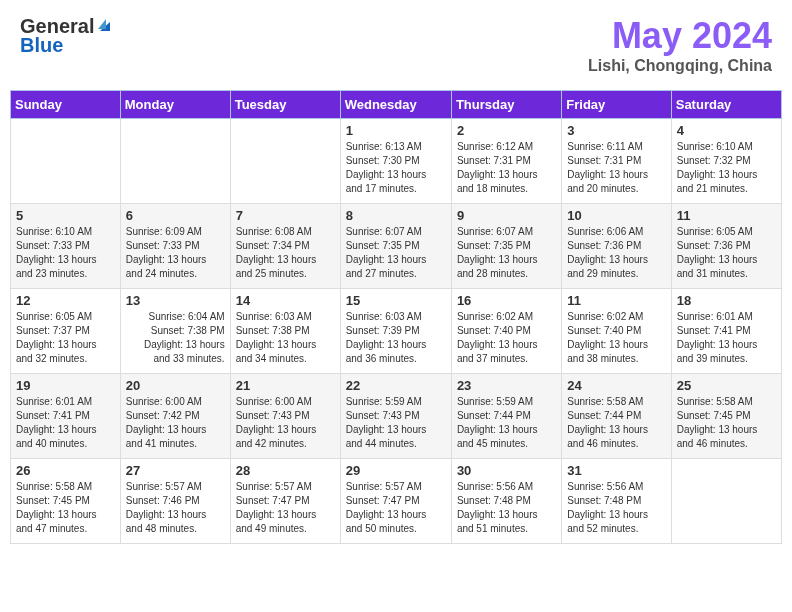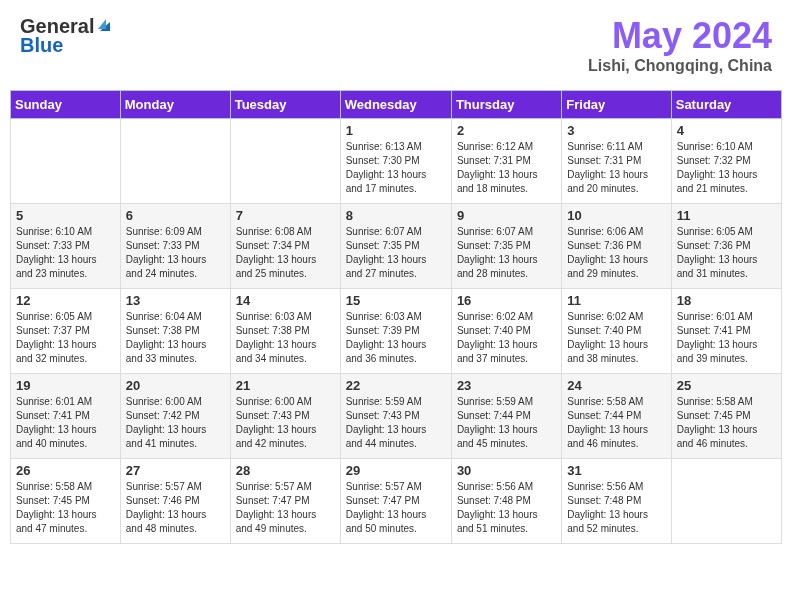--- a/index.html
+++ b/index.html
@@ -209,21 +209,21 @@
       <tr>
         <td>
           <div class="day-number">12</div>
           <div class="day-info" style="white-space: pre-line;">Sunrise: 6:05 AM
 Sunset: 7:37 PM
 Daylight: 13 hours
 and 32 minutes.</div>
         </td>
         <td>
           <div class="day-number">13</div>
-          <div class="day-info" style="white-space: pre-line;">Sunrise: 6:04 AM
+          <div class="day-info" style="white-space: pre-line; text-align: right;">Sunrise: 6:04 AM
 Sunset: 7:38 PM
 Daylight: 13 hours
 and 33 minutes.</div>
         </td>
         <td>
           <div class="day-number">14</div>
           <div class="day-info" style="white-space: pre-line;">Sunrise: 6:03 AM
 Sunset: 7:38 PM
 Daylight: 13 hours
 and 34 minutes.</div>

